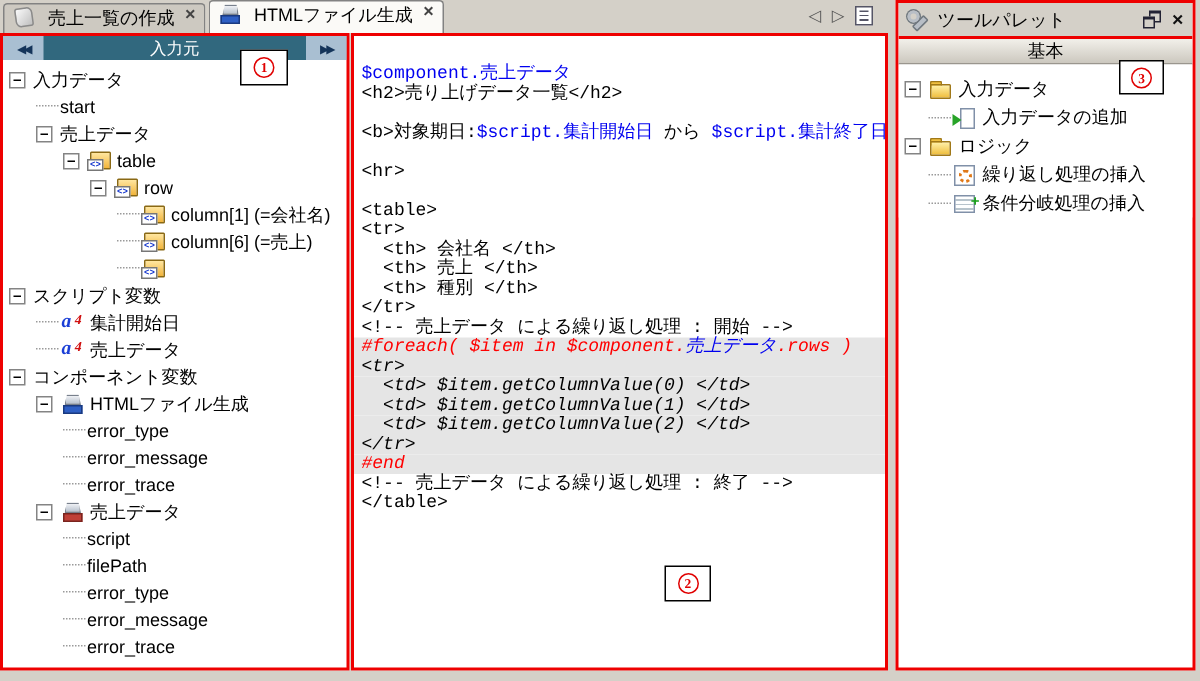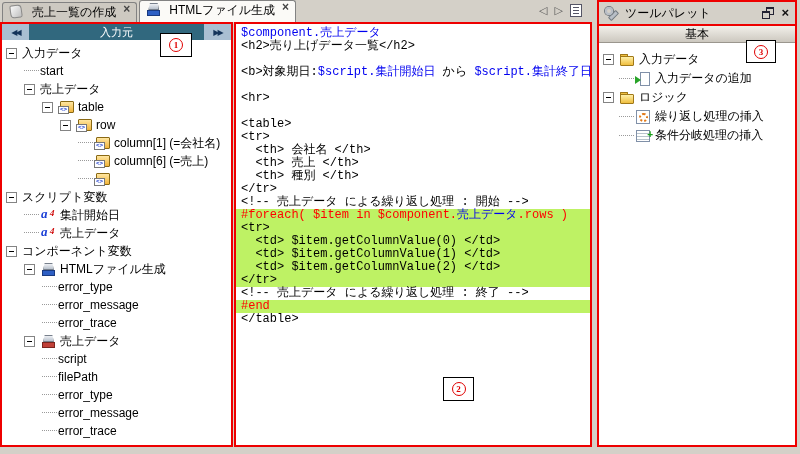--- a/index.html
+++ b/index.html
@@ -67,23 +67,23 @@
   .ic-loop::before{content:"";position:absolute;left:1px;top:0;width:12px;height:12px;background:#fff;border:1px solid #8090A8;}
   .ic-loop::after{content:"";position:absolute;left:4px;top:3px;width:5px;height:5px;border:2px dotted #E07818;border-radius:50%;}
   .ic-branch::before{content:"";position:absolute;left:1px;top:1px;width:12px;height:10px;
        background:repeating-linear-gradient(#fff 0 2px,#B8C4CC 2px 3px);border:1px solid #8090A8;}
   .ic-branch::after{content:"+";position:absolute;right:-2px;top:0;color:#18A018;font:bold 10px "Liberation Sans",sans-serif;}
   .ic-script::before{content:"";position:absolute;left:2px;top:1px;width:10px;height:11px;
        background:linear-gradient(135deg,#FAFAFA,#BFBFBF);border:1px solid #8A8A8A;
        border-radius:2px 4px 2px 4px;transform:rotate(-8deg);}
 
   
-  .code{padding-top:3px;font-family:"Liberation Mono","DejaVu Sans Mono",monospace;}
+  .code{padding-top:19px;font-family:"Liberation Mono","DejaVu Sans Mono",monospace;}
   .eline{height:13px;line-height:13px;font-size:12px;padding-left:5px;white-space:pre;}
-  .eline.hl{background:#bef264;}
+  .eline.hl{background:#e5e5e5;font-style:italic;}
 
   
   .pal-title{height:22px;background:#D4D0C8;border-bottom:2px solid #EE0000;display:flex;
        align-items:center;padding:0 6px;gap:6px;font-size:12px;}
   .wrench{width:14px;height:13px;position:relative;}
   .wrench::before{content:"";position:absolute;left:6px;top:3px;width:3px;height:9px;
        background:#B8BEC6;border:1px solid #70787F;border-radius:1px;transform:rotate(45deg);}
   .wrench::after{content:"";position:absolute;left:0;top:0;width:4px;height:4px;
        border:2px solid #B8BEC6;border-radius:50%;box-shadow:0 0 0 1px #70787F;}
   .spacer{flex:1;}
@@ -270,22 +270,22 @@
       <div class="eline"><span style="color: rgb(0, 0, 0);">  &lt;th&gt; 売上 &lt;/th&gt;</span></div>
       <div class="eline"><span style="color: rgb(0, 0, 0);">  &lt;th&gt; 種別 &lt;/th&gt;</span></div>
       <div class="eline"><span style="color: rgb(0, 0, 0);">&lt;/tr&gt;</span></div>
       <div class="eline"><span style="color: rgb(0, 0, 0);">&lt;!-- 売上データ による繰り返し処理 : 開始 --&gt;</span></div>
       <div class="eline hl"><span style="color: rgb(255, 0, 0);">#foreach( $item in $component.</span><span style="color: rgb(0, 0, 240);">売上データ</span><span style="color: rgb(255, 0, 0);">.rows )</span></div>
       <div class="eline hl"><span style="color: rgb(0, 0, 0);">&lt;tr&gt;</span></div>
       <div class="eline hl"><span style="color: rgb(0, 0, 0);">  &lt;td&gt; $item.getColumnValue(0) &lt;/td&gt;</span></div>
       <div class="eline hl"><span style="color: rgb(0, 0, 0);">  &lt;td&gt; $item.getColumnValue(1) &lt;/td&gt;</span></div>
       <div class="eline hl"><span style="color: rgb(0, 0, 0);">  &lt;td&gt; $item.getColumnValue(2) &lt;/td&gt;</span></div>
       <div class="eline hl"><span style="color: rgb(0, 0, 0);">&lt;/tr&gt;</span></div>
+      <div class="eline hl"><span style="color: rgb(255, 0, 0);">#end</span></div>
       <div class="eline"><span style="color: rgb(0, 0, 0);">&lt;!-- 売上データ による繰り返し処理 : 終了 --&gt;</span></div>
-      <div class="eline hl"><span style="color: rgb(255, 0, 0);">#end</span></div>
       <div class="eline"><span style="color: rgb(0, 0, 0);">&lt;/table&gt;</span></div>
     </div>
 </div>
 
 <div class="panel right">
   <div class="pal-title">
     <span class="wrench"></span>
     <span>ツールパレット</span>
     <span class="spacer"></span>
     <span class="restore-ic"></span>

